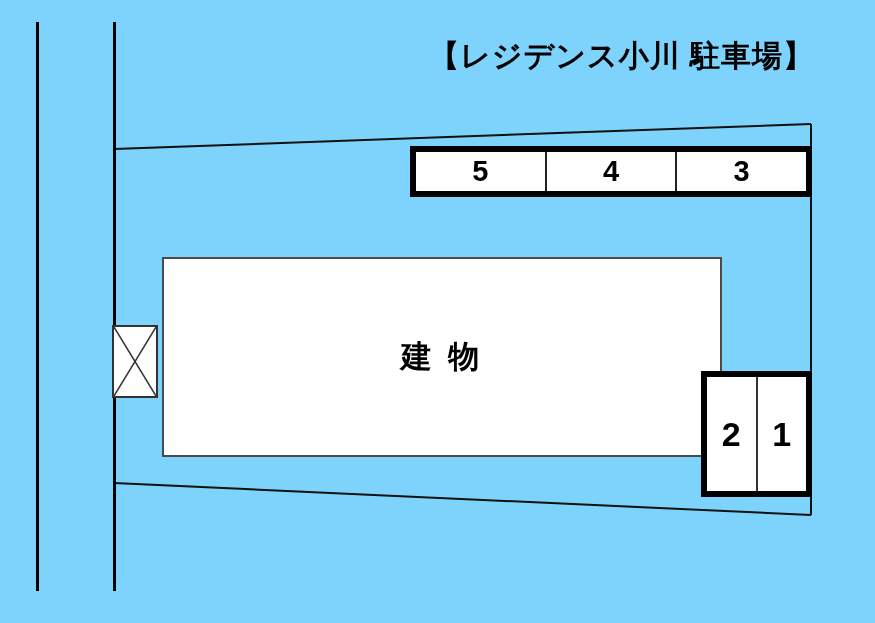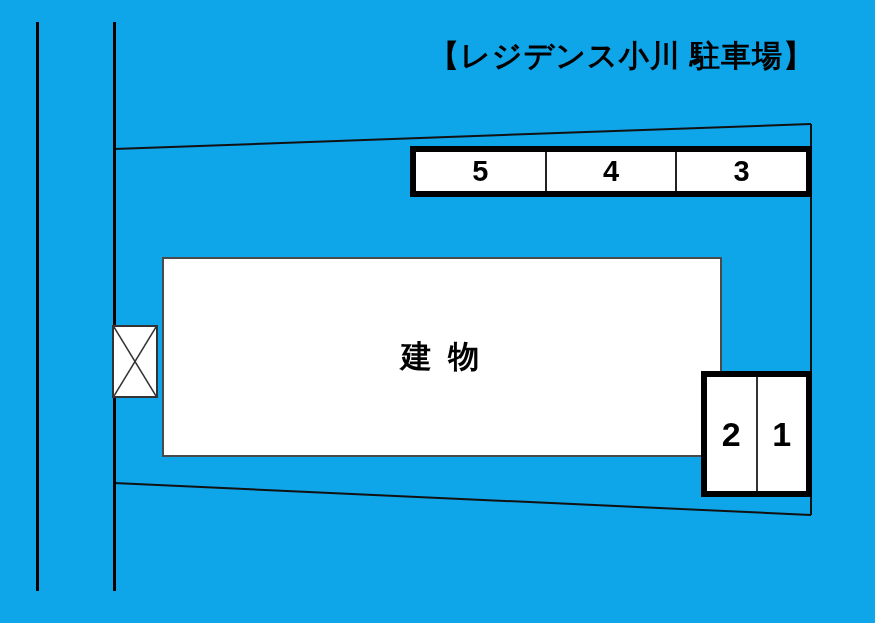--- a/index.html
+++ b/index.html
@@ -5,21 +5,21 @@
   html, body {
     margin: 0;
     padding: 0;
     background: #ffffff;
     font-family: "Liberation Sans", "DejaVu Sans", sans-serif;
   }
   .canvas {
     position: relative;
     width: 875px;
     height: 623px;
-    background: #0ea5e9;
+    background: #7dd3fc;
     overflow: hidden;
   }
 
   
   .lines-layer {
     position: absolute;
     left: 0; top: 0;
     width: 875px; height: 623px;
     pointer-events: none;
   }

